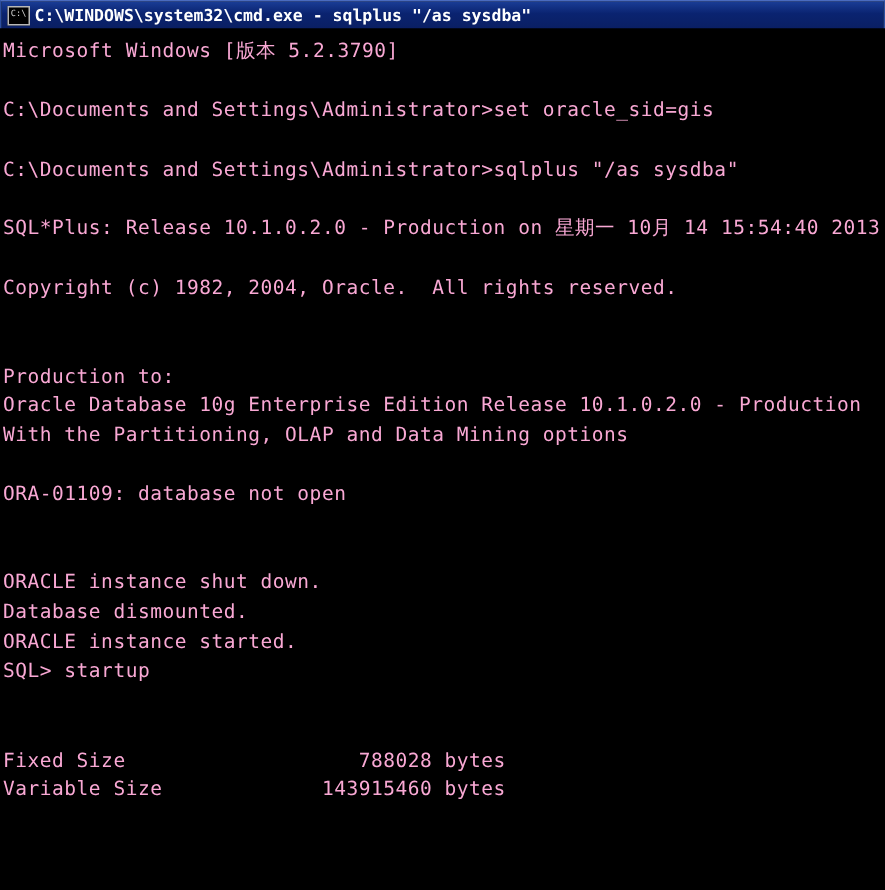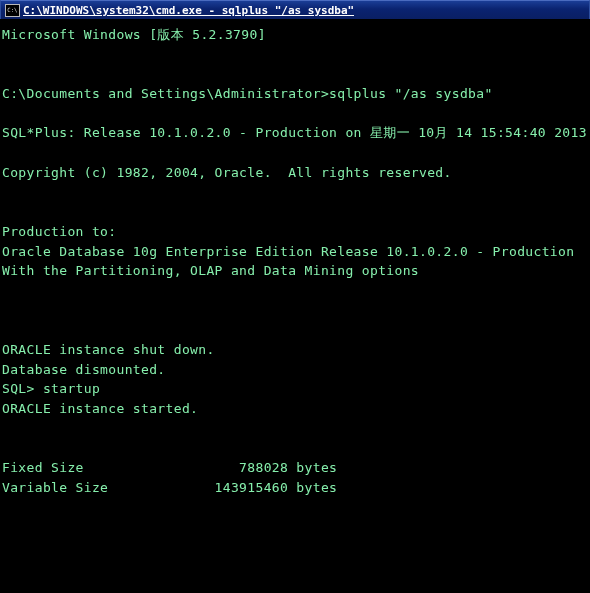--- a/index.html
+++ b/index.html
@@ -60,33 +60,32 @@
   }
   .titlebar-text {
     color: #ffffff;
     font-family: "DejaVu Sans Mono", "Liberation Mono", monospace;
     font-size: 11px;
     line-height: 13px;
     font-weight: bold;
     letter-spacing: 0px;
     white-space: nowrap;
     overflow: hidden;
-    text-decoration: underline;
   }
 
   
   .console {
     flex: 1 1 auto;
     background: #000000;
     padding: 6px 0 0 1px;
     box-sizing: border-box;
     overflow: hidden;
   }
   .line {
-    color: #86efac;
+    color: #f9a8d4;
     font-family: "DejaVu Sans Mono", "Liberation Mono", monospace;
     font-size: 13px;
     line-height: 19.7px;
     height: 19.7px;
     white-space: pre;
     letter-spacing: 0.35px;
     padding-left: 1px;
   }
   .line.blank {
     color: transparent;
@@ -101,37 +100,39 @@
     <div class="titlebar-icon">
       <span>C:\</span>
     </div>
     <div class="titlebar-text">C:\WINDOWS\system32\cmd.exe - sqlplus "/as sysdba"</div>
   </div>
 
   <div class="console" id="console-output">
 
   <div class="line">Microsoft Windows [版本 5.2.3790]</div>
       <div class="line blank">&nbsp;</div>
+      <div class="line">C:\Documents and Settings\Administrator&gt;set oracle_sid=gis</div>
       <div class="line blank">&nbsp;</div>
       <div class="line">C:\Documents and Settings\Administrator&gt;sqlplus "/as sysdba"</div>
       <div class="line blank">&nbsp;</div>
       <div class="line">SQL*Plus: Release 10.1.0.2.0 - Production on 星期一 10月 14 15:54:40 2013</div>
       <div class="line blank">&nbsp;</div>
       <div class="line">Copyright (c) 1982, 2004, Oracle.  All rights reserved.</div>
       <div class="line blank">&nbsp;</div>
       <div class="line blank">&nbsp;</div>
       <div class="line">Production to:</div>
       <div class="line">Oracle Database 10g Enterprise Edition Release 10.1.0.2.0 - Production</div>
       <div class="line">With the Partitioning, OLAP and Data Mining options</div>
       <div class="line blank">&nbsp;</div>
+      <div class="line">ORA-01109: database not open</div>
       <div class="line blank">&nbsp;</div>
       <div class="line blank">&nbsp;</div>
       <div class="line">ORACLE instance shut down.</div>
       <div class="line">Database dismounted.</div>
+      <div class="line">ORACLE instance started.</div>
       <div class="line">SQL&gt; startup</div>
-      <div class="line">ORACLE instance started.</div>
       <div class="line blank">&nbsp;</div>
       <div class="line blank">&nbsp;</div>
       <div class="line">Fixed Size                   788028 bytes</div>
       <div class="line">Variable Size             143915460 bytes</div>
     </div>
 
 </div>
 
 </body></html>

